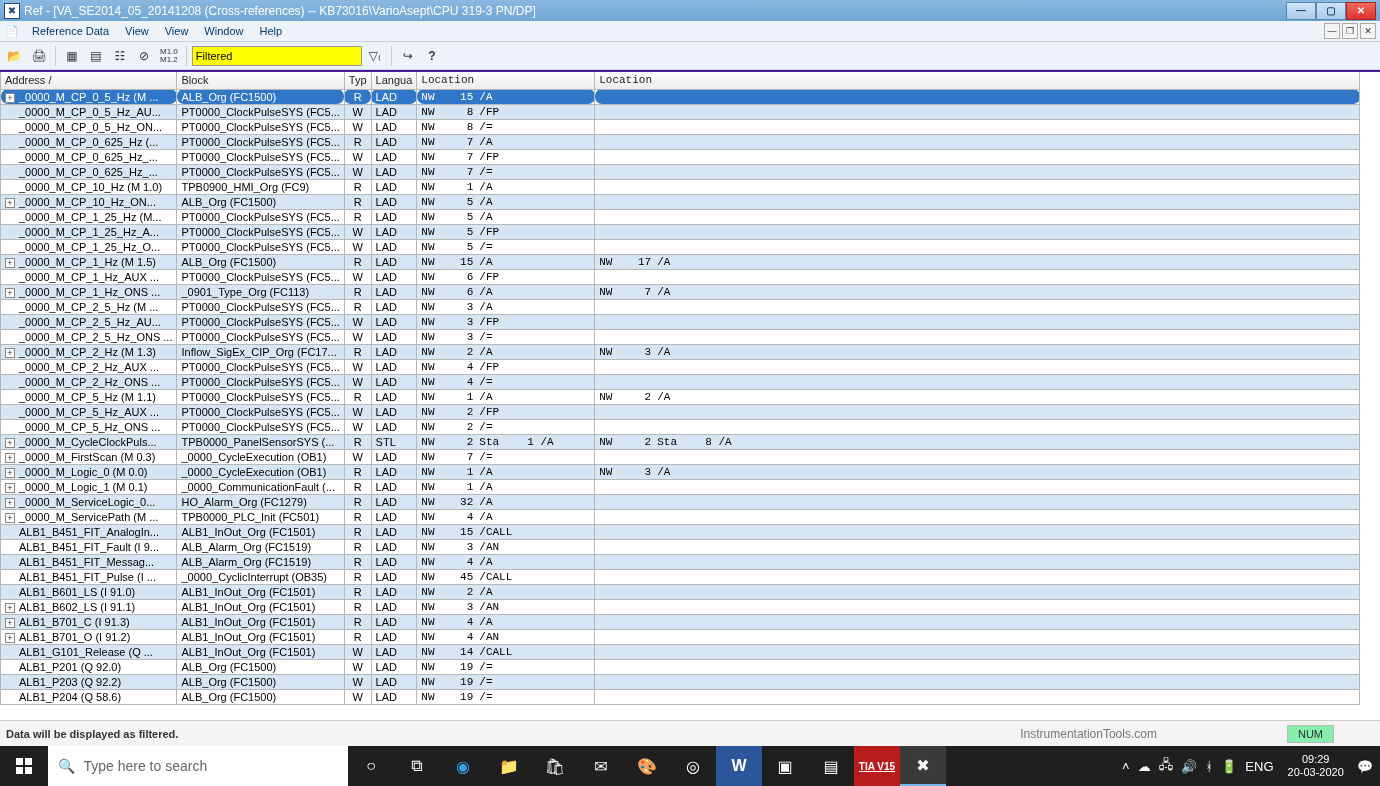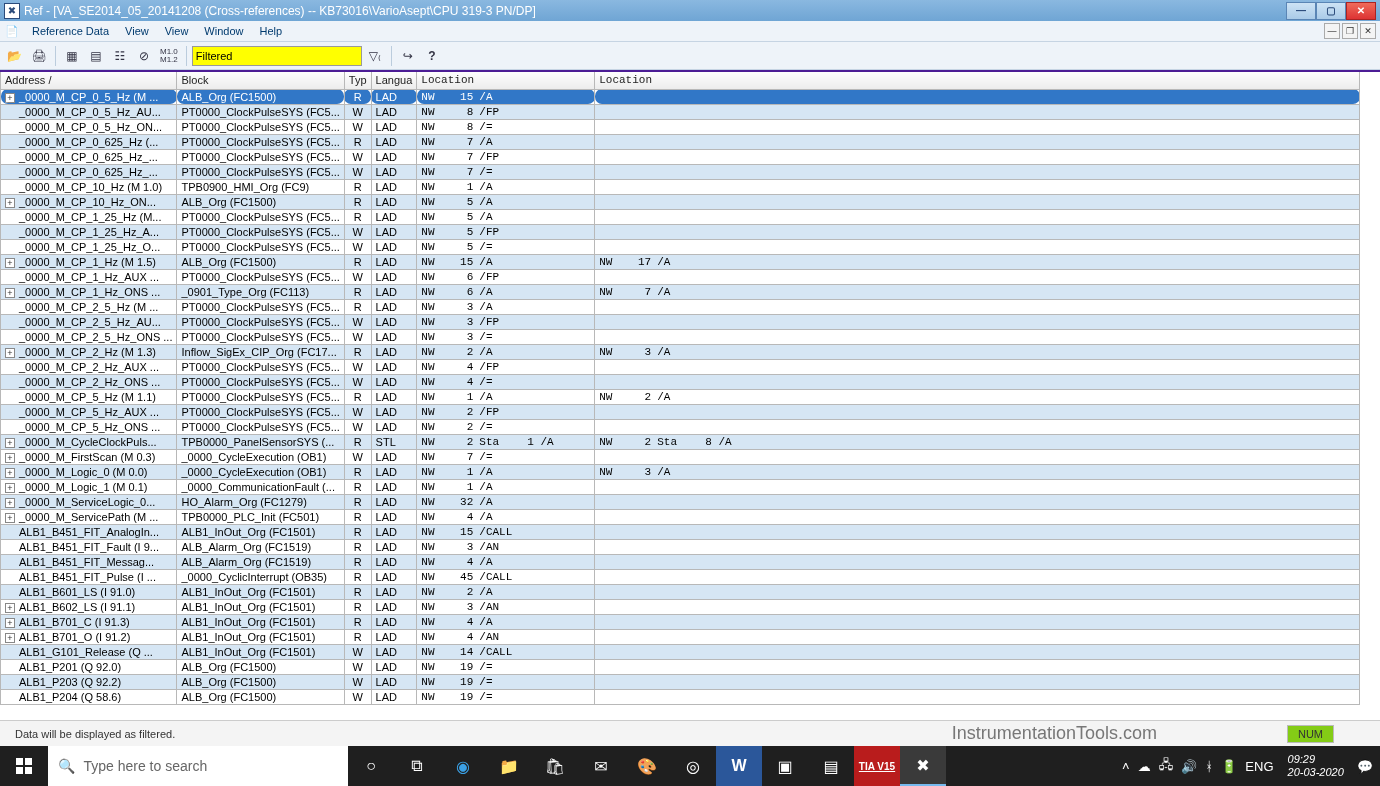--- a/index.html
+++ b/index.html
@@ -49,35 +49,35 @@
 .expander.hidden{ visibility:hidden;}
 
 .locpart{ display:inline-block;}
 .loc-nw{ width:24px;}
 .loc-num{ width:28px; text-align:right;}
 .loc-op{ width:50px; padding-left:6px;}
 .loc-extra{ padding-left:4px;}
 
 
 .statusbar{ position:absolute; left:0; right:0; bottom:40px; height:26px; background:#f4f4f4; border-top:1px solid #ccc; display:flex; align-items:center; font-size:11px; color:#333;}
-.statusbar .msg{ padding-left:15px; flex:0 0 auto;}
-.statusbar .watermark{ flex:1; text-align:right; padding-right:130px; font-size:18px; color:#777; font-family:Arial;}
-.statusbar .numbox{ border:1px solid #bbb; padding:2px 10px; margin-right:6px; background:#84cc16;}
+.statusbar .msg{ padding-left:6px; flex:0 0 auto;font-weight:bold;}
+.statusbar .watermark{ flex:1; text-align:right; padding-right:130px; font-size:12px; color:#777; font-family:Arial;}
+.statusbar .numbox{ border:1px solid #bbb; padding:2px 10px; margin-right:6px; background:#86efac;}
 
 
 .taskbar{ position:absolute; left:0; right:0; bottom:0; height:40px; background:#1f1f1f; display:flex; align-items:center; color:#fff;}
 .taskbar .start{ width:48px; height:40px; display:flex; align-items:center; justify-content:center; background:#1f1f1f;}
 .taskbar .start svg{ width:16px; height:16px;}
 .taskbar .search{ flex:0 0 300px; height:40px; background:#fff; color:#666; display:flex; align-items:center; padding:0 10px; gap:8px; font-size:14px;}
 .taskbar .tasks{ flex:1; display:flex; align-items:center; height:40px;}
 .taskbar .tbicon{ width:46px; height:40px; display:flex; align-items:center; justify-content:center; font-size:16px;}
 .taskbar .tbicon.active{ background:#3a3a3a; border-bottom:2px solid #76b9ed;}
 .taskbar .tbicon.tia{ background:#b91c1c; color:#fff; font-weight:bold; font-size:10px;text-decoration:underline;}
 .taskbar .tray{ display:flex; align-items:center; gap:8px; padding:0 6px; font-size:11px; color:#fff;}
-.taskbar .tray .clock{ line-height:1.2; font-size:11px; padding:0 6px;font-style:italic;}
+.taskbar .tray .clock{ text-align:center; line-height:1.2; font-size:11px; padding:0 6px;}
 .taskbar .tray .ti{ font-size:13px;}
 </style>
 </head>
 <body>
 
 <div class="titlebar">
   <span class="icon">✖</span>
   <span class="title">Ref - [VA_SE2014_05_20141208 (Cross-references) -- KB73016\VarioAsept\CPU 319-3 PN/DP]</span>
   <div class="winbtns">
     <div class="winbtn">—</div>

